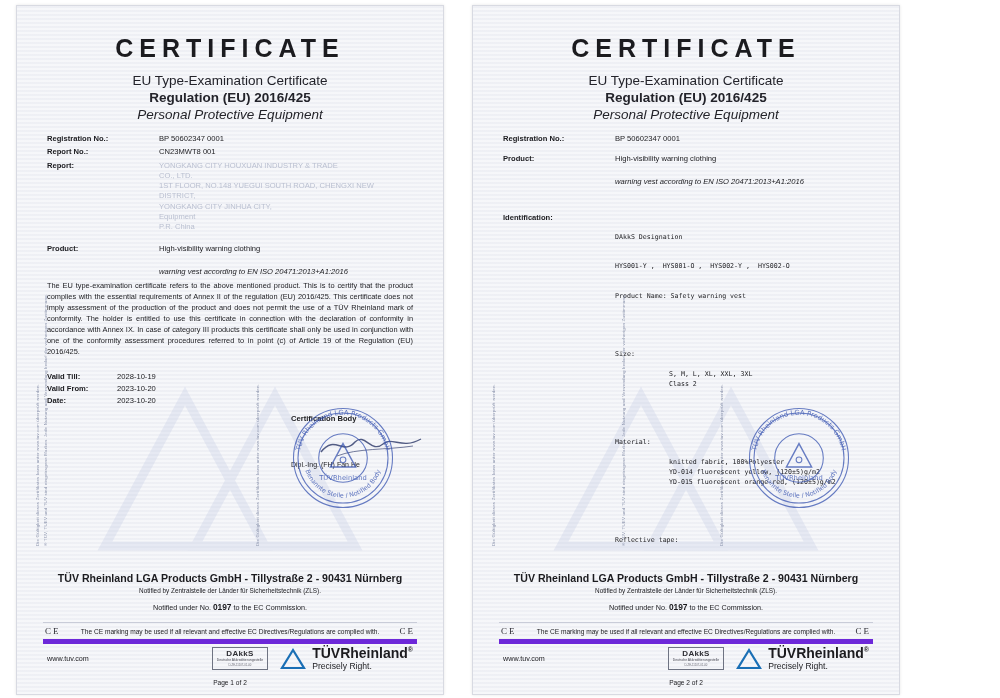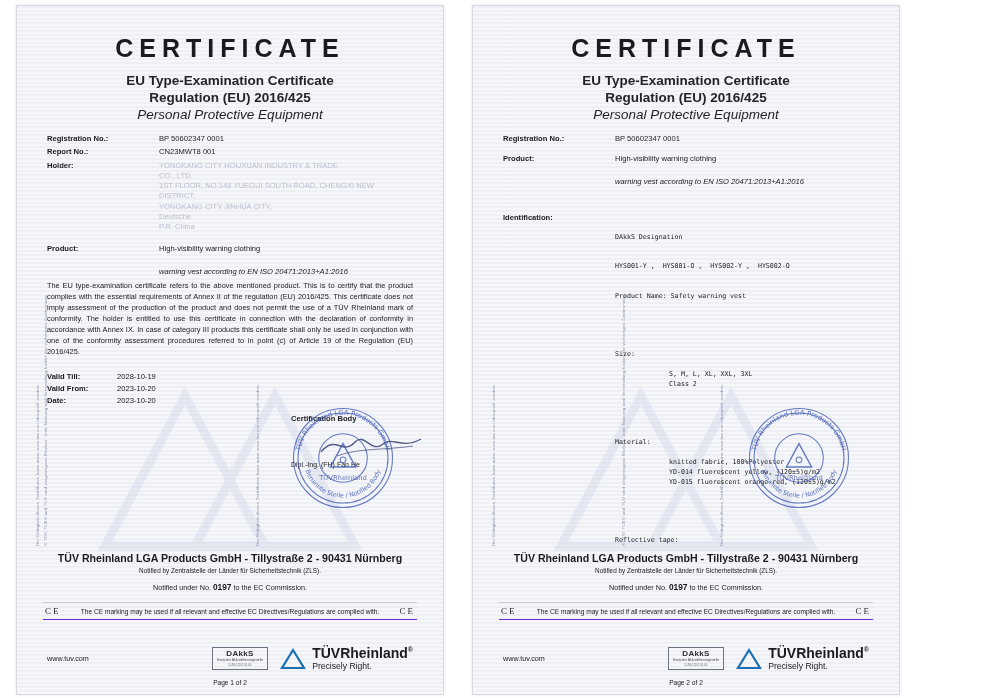--- a/index.html
+++ b/index.html
@@ -75,21 +75,21 @@
     font-weight: bold;
     letter-spacing: 6px;
     color: #1b1b1f;
     margin: 6px 0 10px 0;
     font-family: "Liberation Sans", sans-serif;
   }
   .sub1, .sub2, .sub3 {
     text-align: center;
     color: #23232a;
   }
-  .sub1 { font-size: 13.5px; font-weight: bold; margin-bottom: 2px; }
+  .sub1 { font-size: 13.5px; font-weight: normal; margin-bottom: 2px; }
   .sub2 { font-size: 13.5px; font-weight: bold; margin-bottom: 2px; }
   .sub3 { font-size: 13.5px; font-style: italic; margin-bottom: 12px; }
 
   .row {
     display: flex;
     font-size: 7.6px;
     color: #1b1b1f;
     margin-bottom: 3px;
     line-height: 1.35;
   }
@@ -185,23 +185,23 @@
     font-size: 7.2px;
     color: #1b1b1f;
     margin-bottom: 10px;
   }
   .f-notified b { font-size: 8.4px; }
   .ce-line {
     display: flex;
     align-items: center;
     justify-content: space-between;
     border-top: 1px solid #c9ccd8;
-    border-bottom: 1px solid #6d28d9;
+    border-bottom: 5px solid #6d28d9;
     padding: 3px 2px;
-    margin-bottom: 26px;
+    margin-bottom: 2px;
   }
   .ce-mark {
     font-size: 9px;
     letter-spacing: 2px;
     color: #2b2b33;
     font-family: "Liberation Serif", serif;
   }
   .ce-text { font-size: 6.6px; color: #1b1b1f; }
   .logos {
     display: flex;
@@ -258,28 +258,28 @@
 
       <div class="row">
         <div class="lab">Registration No.:</div>
         <div class="val">BP 50602347 0001</div>
       </div>
       <div class="row">
         <div class="lab">Report No.:</div>
         <div class="val">CN23MWT8 001</div>
       </div>
       <div class="row">
-        <div class="lab">Holder:</div>
+        <div class="lab">Report:</div>
         <div class="val faded">
           <div>YONGKANG CITY HOUXUAN INDUSTRY &amp; TRADE</div>
           <div>CO., LTD.</div>
           <div>1ST FLOOR, NO.148 YUEGUI SOUTH ROAD, CHENGXI NEW</div>
           <div>DISTRICT,</div>
           <div>YONGKANG CITY JINHUA CITY,</div>
-          <div>Deutsche</div>
+          <div>Equipment</div>
           <div>P.R. China</div>
         </div>
       </div>
 
       <div class="row" style="margin-top:12px;">
         <div class="lab">Product:</div>
         <div class="val">
           <div>High-visibility warning clothing</div>
           <div class="it">warning vest according to EN ISO 20471:2013+A1:2016</div>
         </div>

